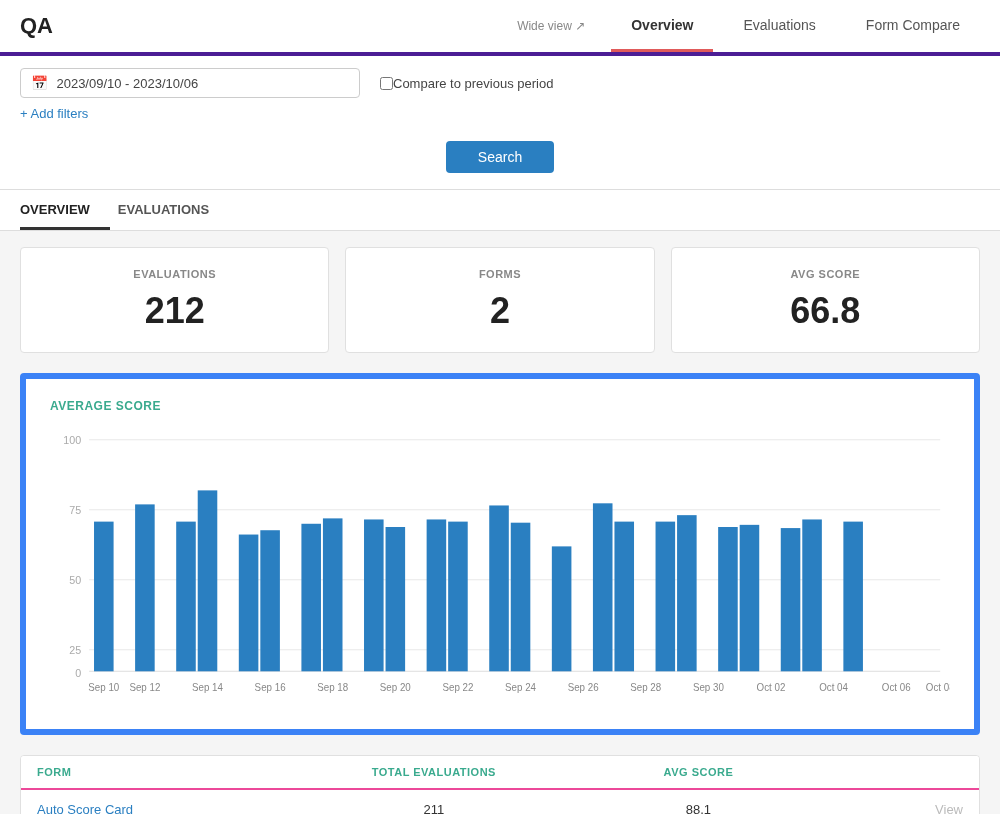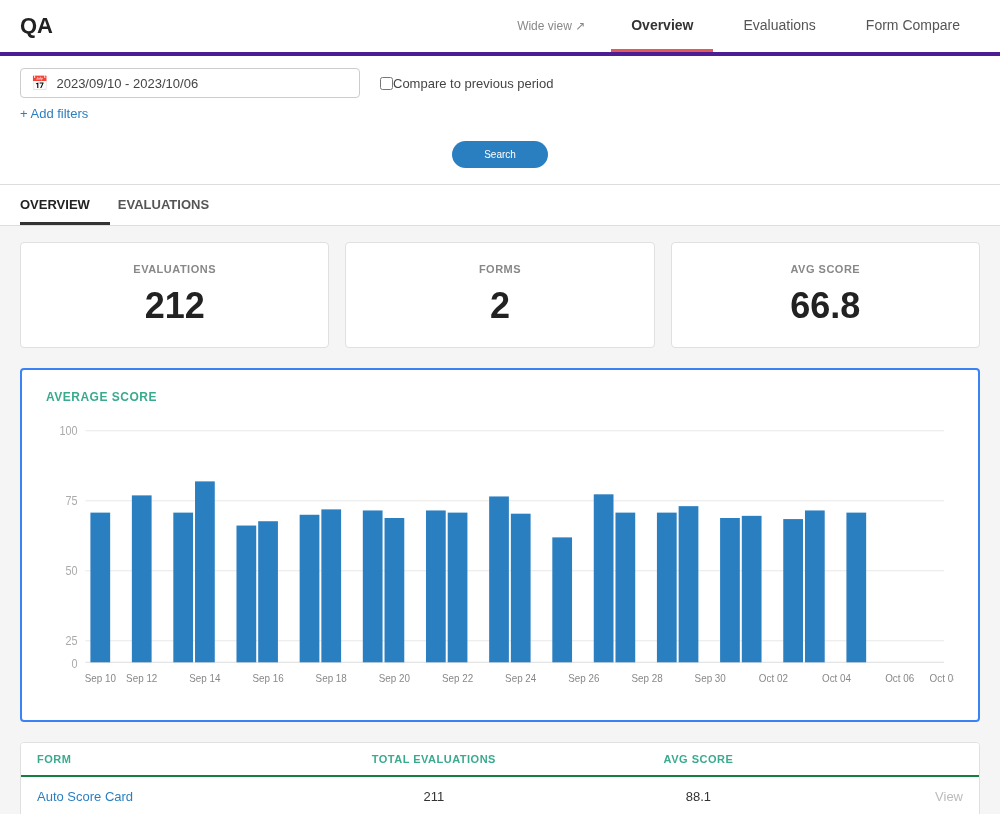--- a/index.html
+++ b/index.html
@@ -91,23 +91,23 @@
     }
     .search-row {
       display: flex;
       justify-content: center;
       padding: 10px 0 16px 0;
     }
     .search-btn {
       background: #2a7fc1;
       color: #fff;
       border: none;
-      border-radius: 14px;
+      border-radius: 4px;
       padding: 8px 32px;
-      font-size: 10px;
+      font-size: 14px;
       cursor: pointer;
     }
 
     .content-tabs {
       background: #fff;
       border-bottom: 1px solid #ddd;
       display: flex;
       padding: 0 20px;
     }
     .content-tab {
@@ -150,21 +150,21 @@
       margin-bottom: 10px;
     }
     .stat-value {
       font-size: 36px;
       font-weight: bold;
       color: #222;
     }
 
     .chart-card {
       background: #fff;
-      border: 2px solid #3b82f6;
+      border: 6px solid #3b82f6;
       border-radius: 4px;
       padding: 20px 24px;
       margin-bottom: 20px;
     }
     .chart-title {
       font-size: 12px;
       font-weight: bold;
       color: #3aaa8e;
       letter-spacing: 0.5px;
       text-transform: uppercase;
@@ -183,21 +183,21 @@
 
     .table-card {
       background: #fff;
       border: 1px solid #e0e0e0;
       border-radius: 4px;
       overflow: hidden;
     }
     .table-header-row {
       display: flex;
       padding: 10px 16px;
-      border-bottom: 2px solid #15803d;
+      border-bottom: 2px solid #ec4899;
       background: #fff;
     }
     .table-col-form { flex: 2; font-size: 11px; font-weight: bold; color: #3aaa8e; letter-spacing: 0.5px; text-transform: uppercase; }
     .table-col-evals { flex: 2; text-align: center; font-size: 11px; font-weight: bold; color: #3aaa8e; letter-spacing: 0.5px; text-transform: uppercase; }
     .table-col-avg { flex: 2; text-align: center; font-size: 11px; font-weight: bold; color: #3aaa8e; letter-spacing: 0.5px; text-transform: uppercase; }
     .table-col-action { flex: 1; text-align: right; }
 
     .table-data-row {
       display: flex;
       padding: 12px 16px;

